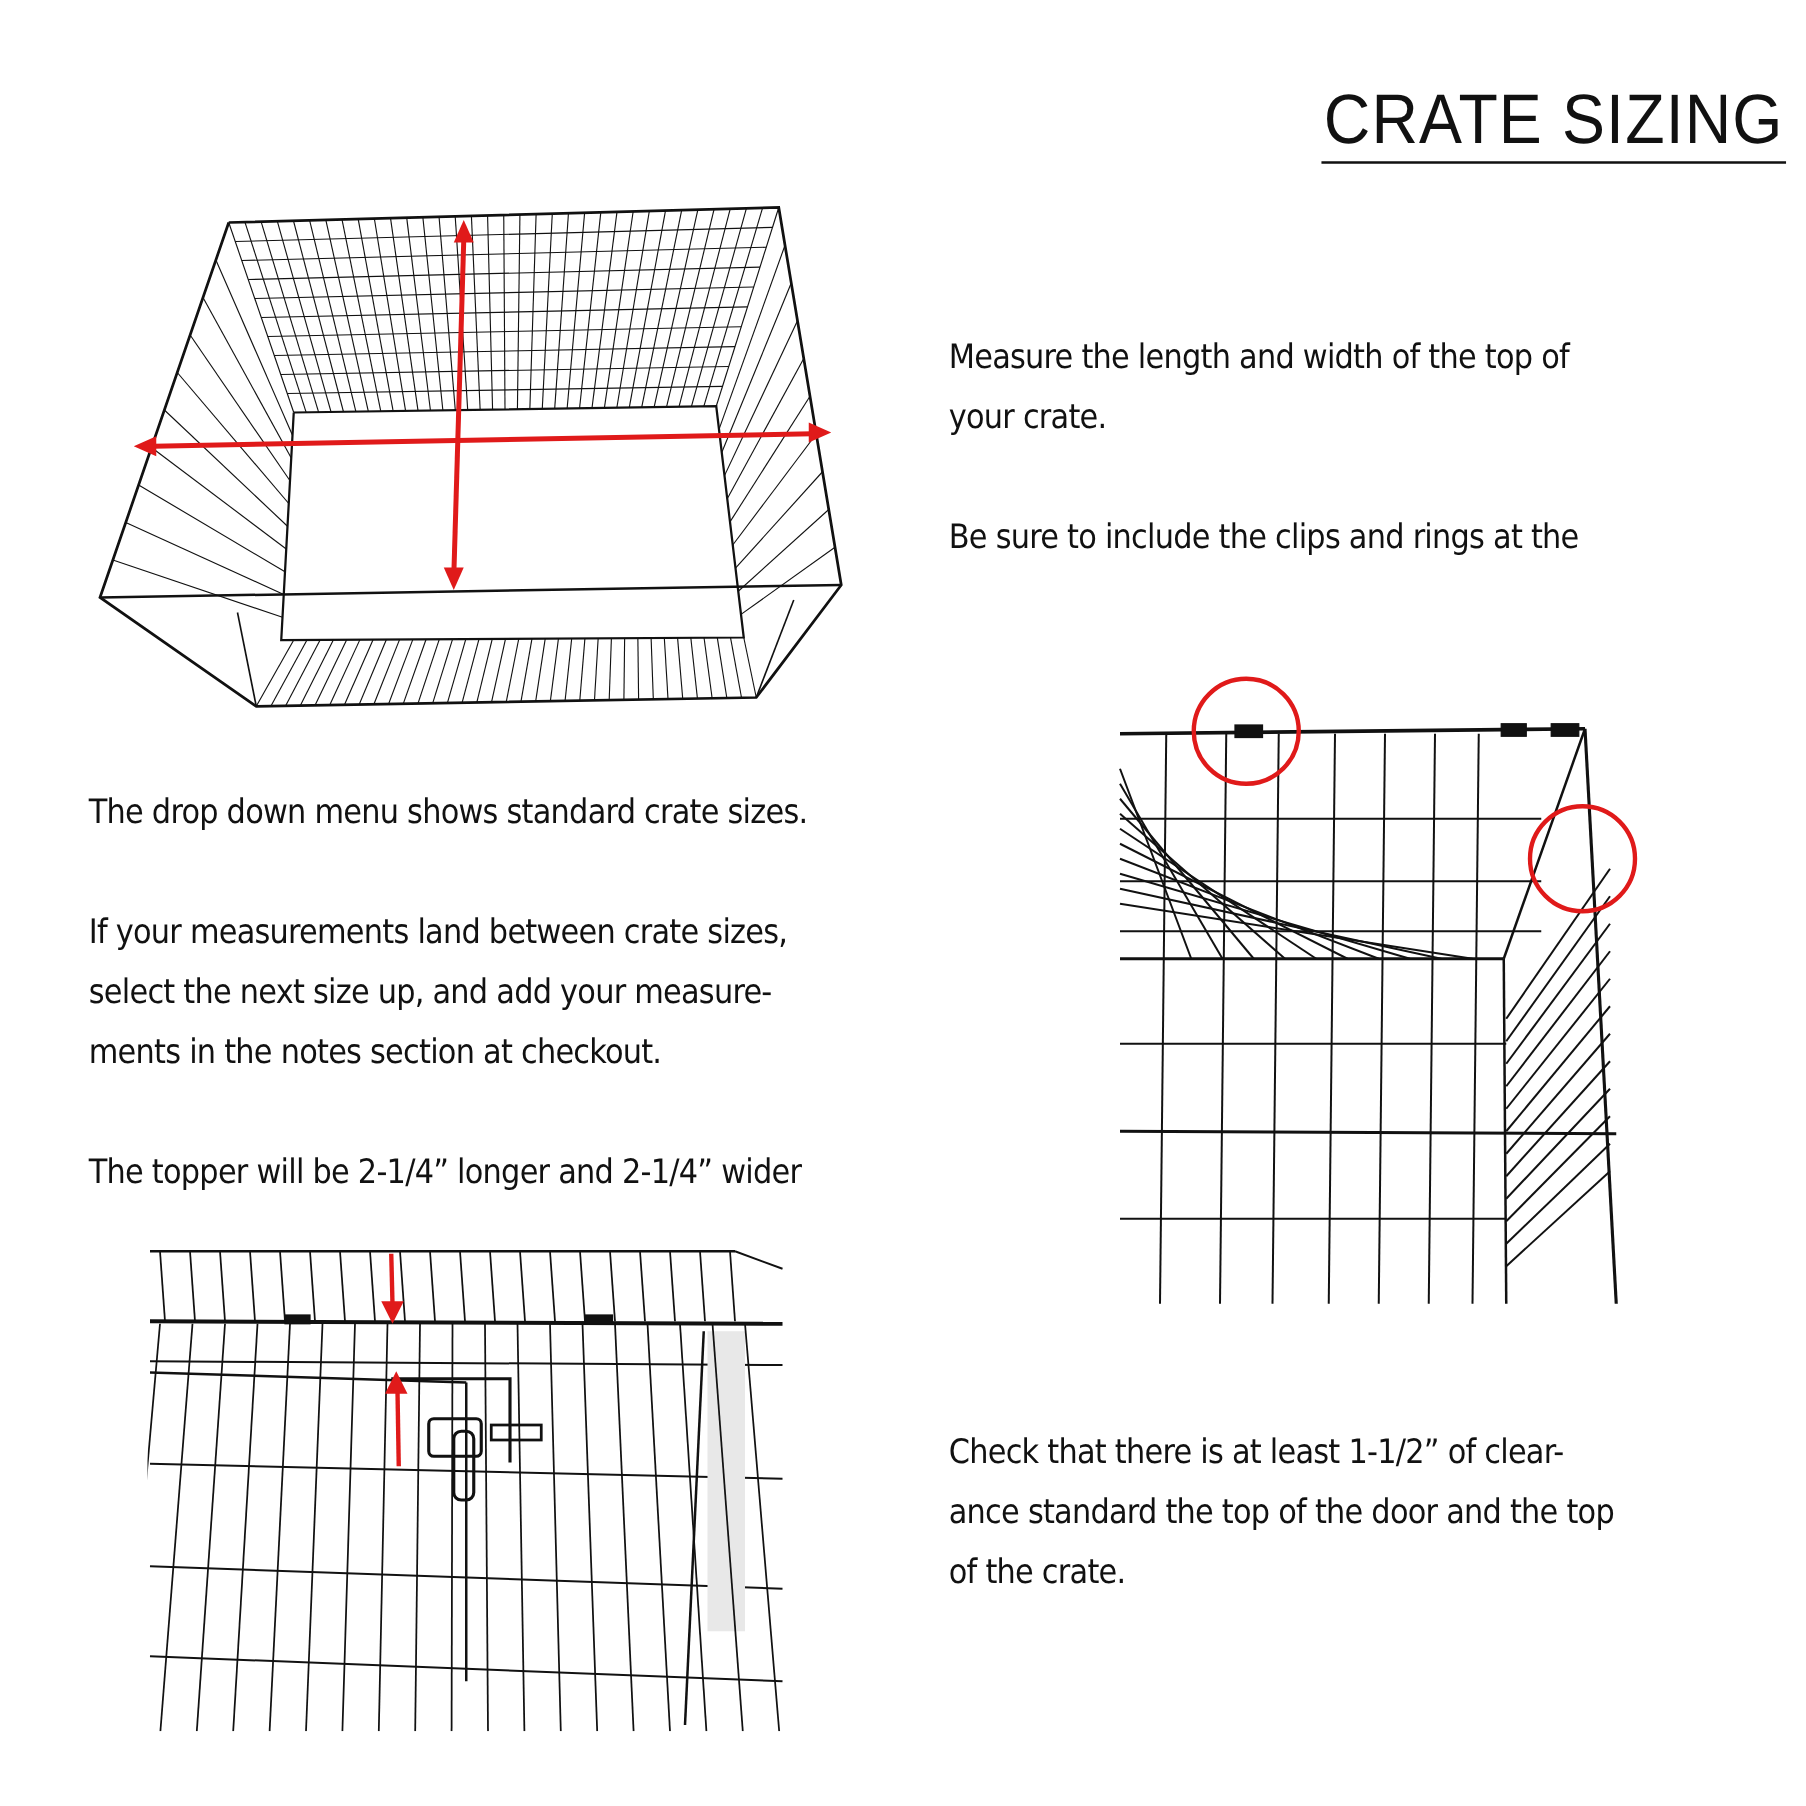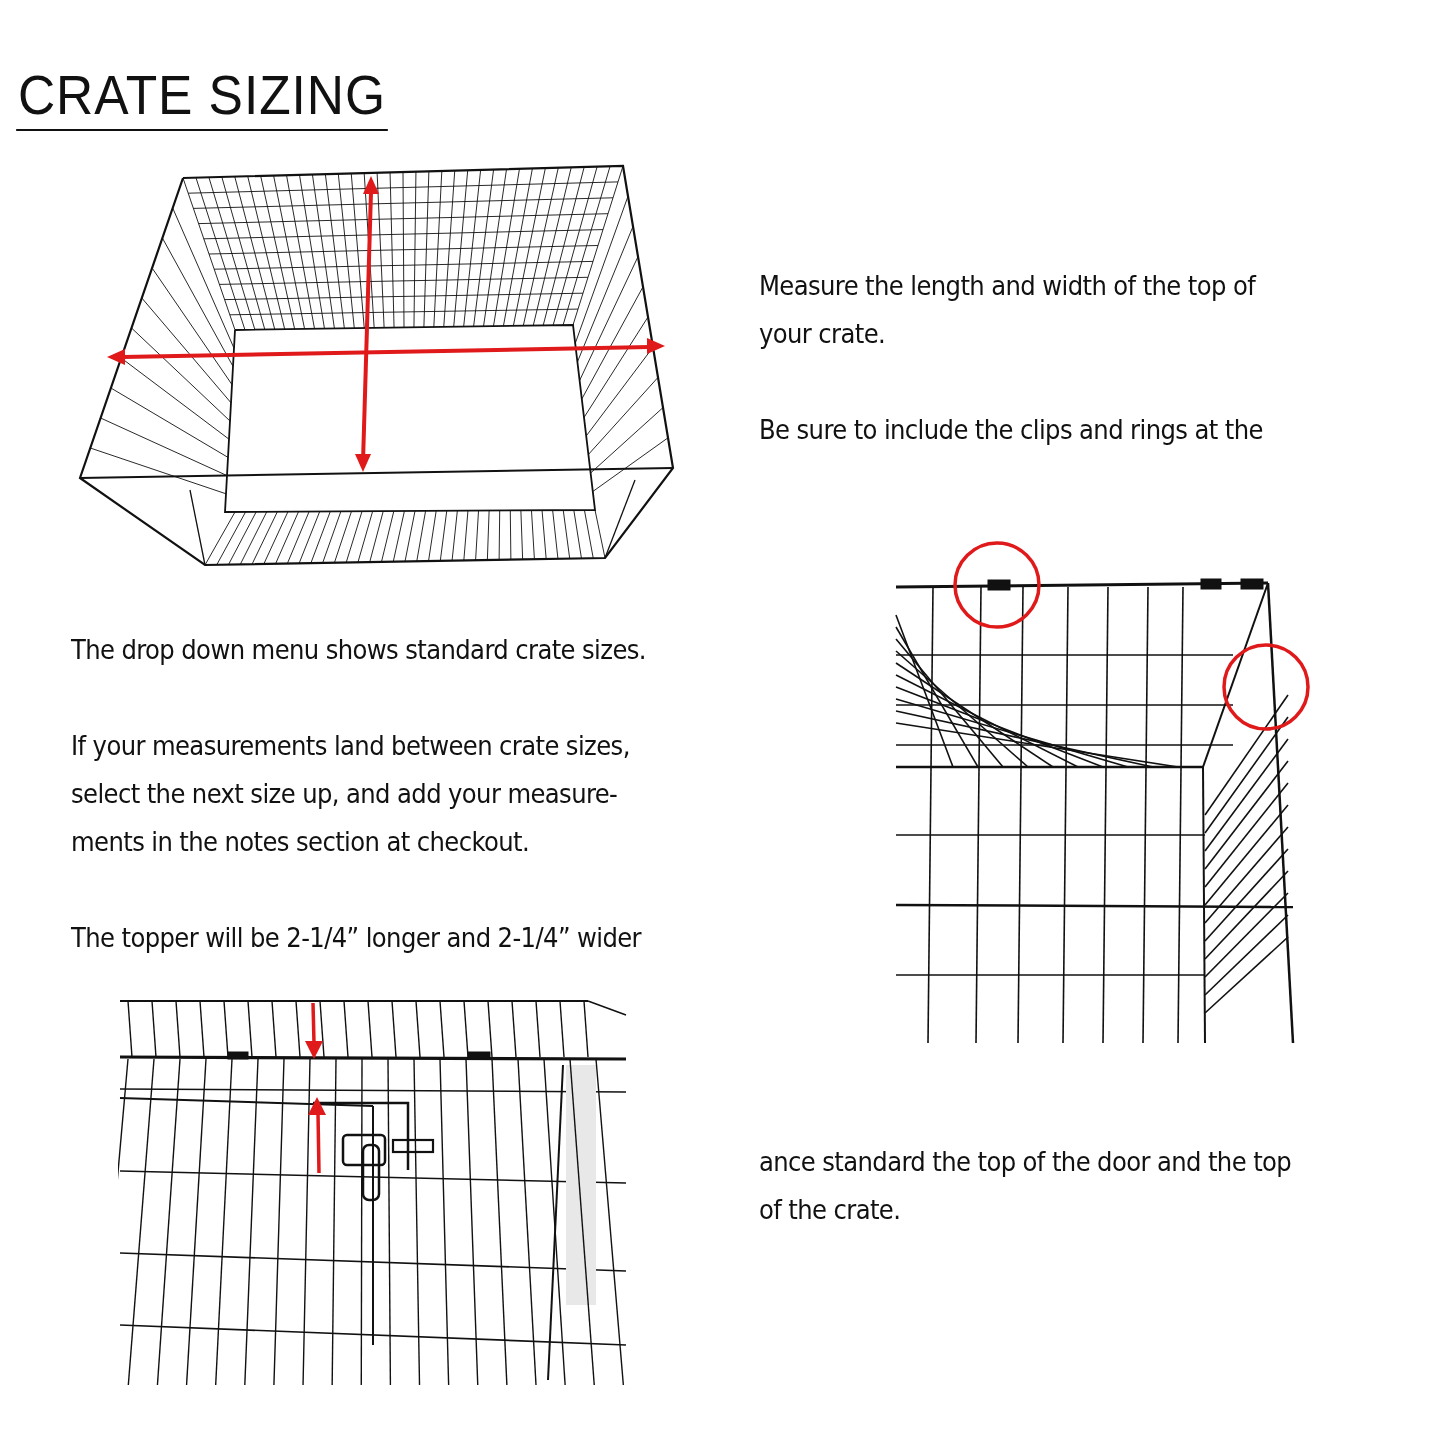--- a/index.html
+++ b/index.html
@@ -1,18 +1,18 @@
 <!DOCTYPE html>
 <html><head>
 <meta charset="utf-8">
 <style>
   html, body { margin:0; padding:0; background:#ffffff; }
   body { width:1445px; height:1445px; position:relative; overflow:hidden;
          font-family:"DejaVu Sans Condensed","DejaVu Sans","Liberation Sans",sans-serif; color:#111; }
-  .title { position:absolute; left:0; width:1445px; top:62px; text-align:left;
+  .title { position:absolute; left:0; width:1445px; top:62px; text-align:right;
            font-family:"Liberation Sans", sans-serif; font-size:56px; letter-spacing:1px;
            font-weight:400; }
   .title span { border-bottom:2px solid #111; padding:0 2px 4px; display:inline-block; line-height:60px; transform:scaleX(0.92); }
   .para { position:absolute; font-size:27px; line-height:43px; margin:0;
           font-family:"DejaVu Sans", sans-serif; letter-spacing:-0.6px; font-stretch:condensed; }
   .para p { margin:5px; }
   .gap { height:43px; }
   .photo { position:absolute; }
   svg line, svg polyline, svg path { vector-effect:non-scaling-stroke; }
 </style>
@@ -283,15 +283,16 @@
     <g stroke="#e01a1a" stroke-width="3.5" fill="#e01a1a">
       <line x1="195" y1="8" x2="196" y2="48"></line>
       <polygon points="196,64 187,46 205,46" stroke="none"></polygon>
       <line x1="200" y1="118" x2="201" y2="178"></line>
       <polygon points="199,102 190,120 208,120" stroke="none"></polygon>
     </g>
   </svg>
 </div>
 
 <div class="para" style="left:754px; top:1135px; width:640px;">
+  <p>Check that there is at least 1-1/2” of clear-</p>
   <p>ance standard the top of the door and the top</p>
   <p>of the crate.</p>
 </div>
 
 </body></html>

